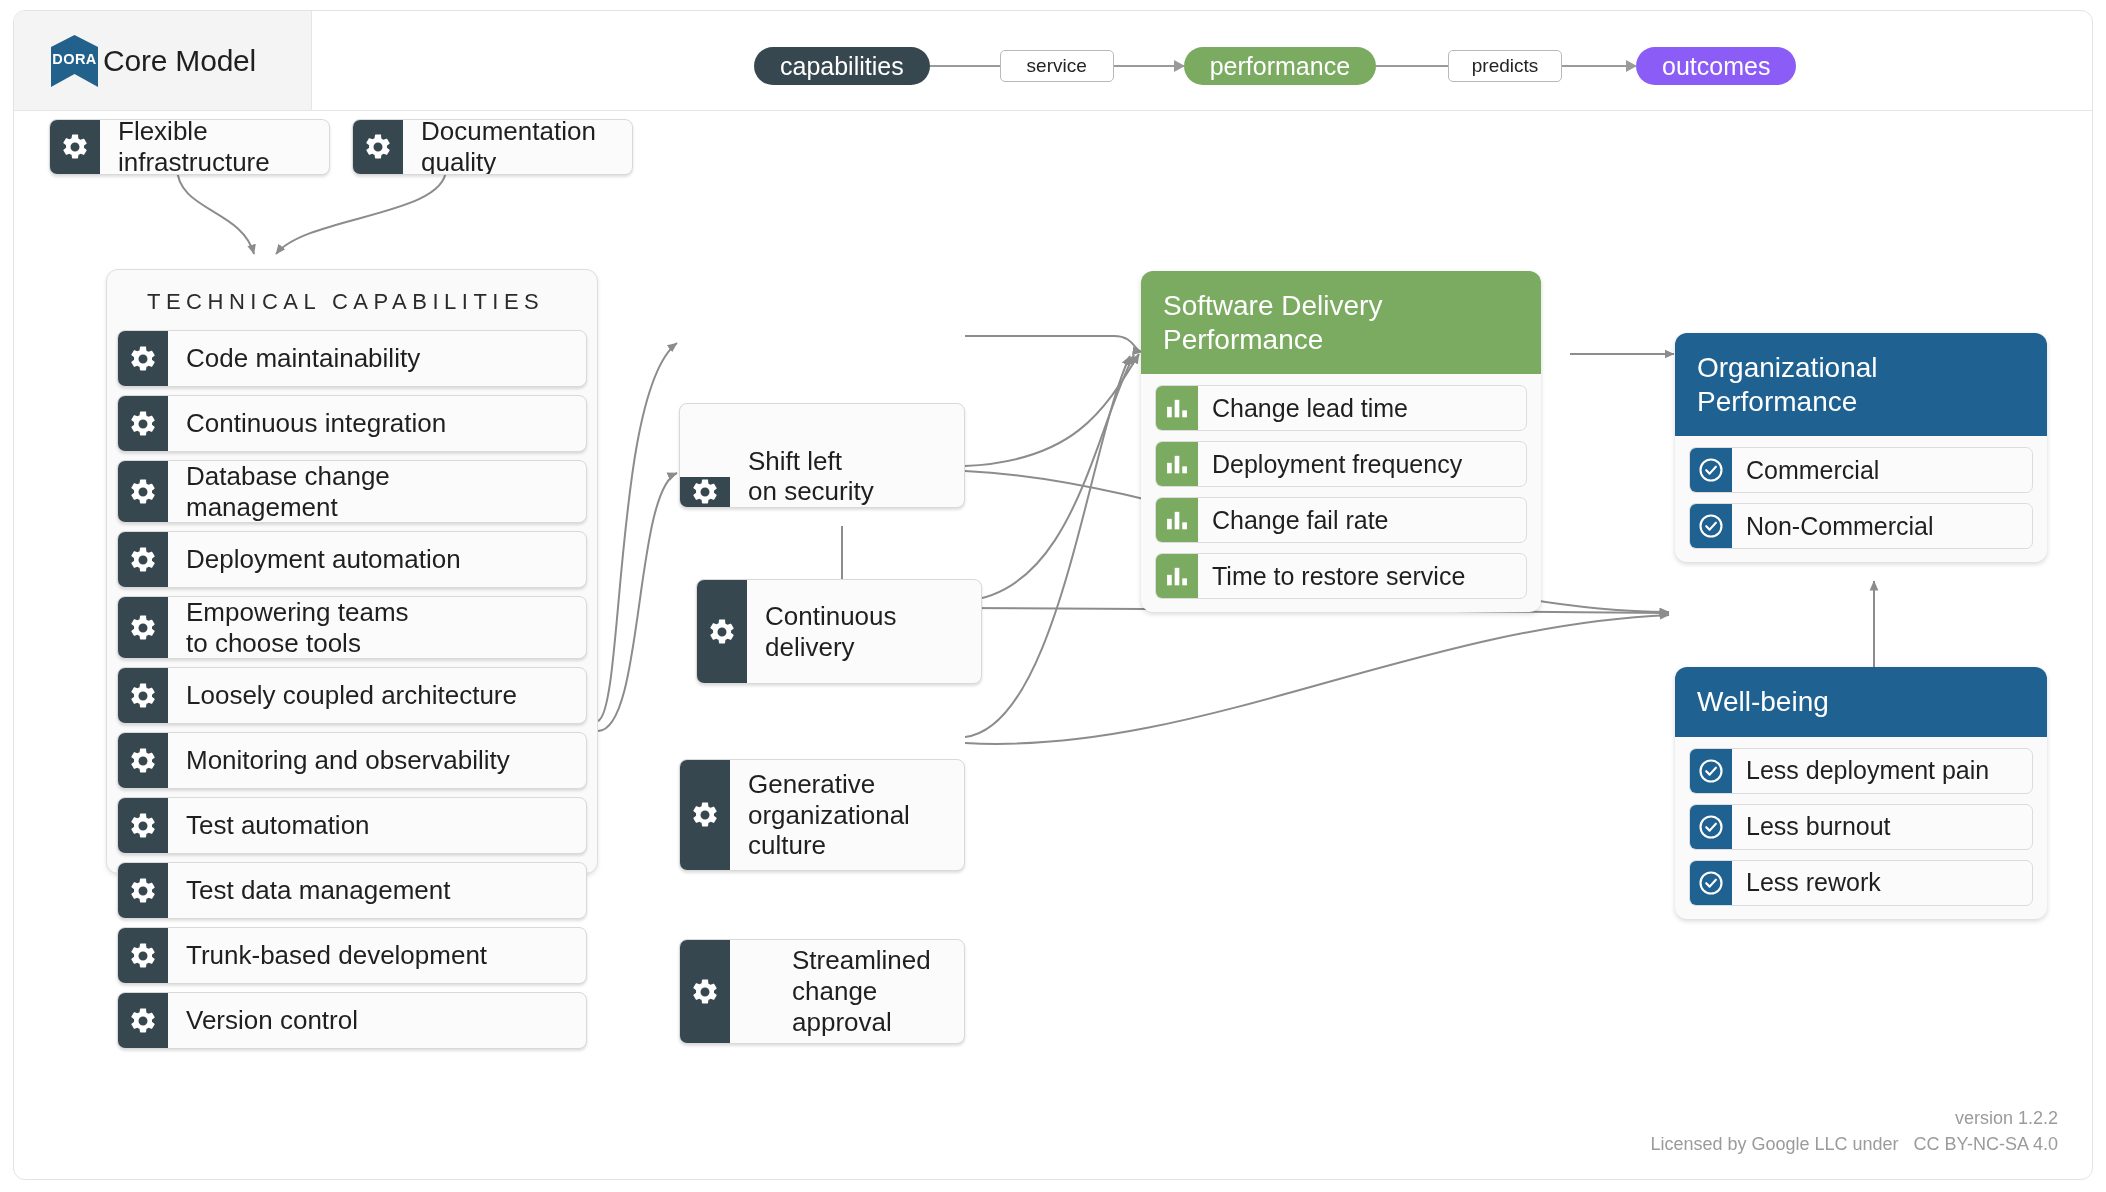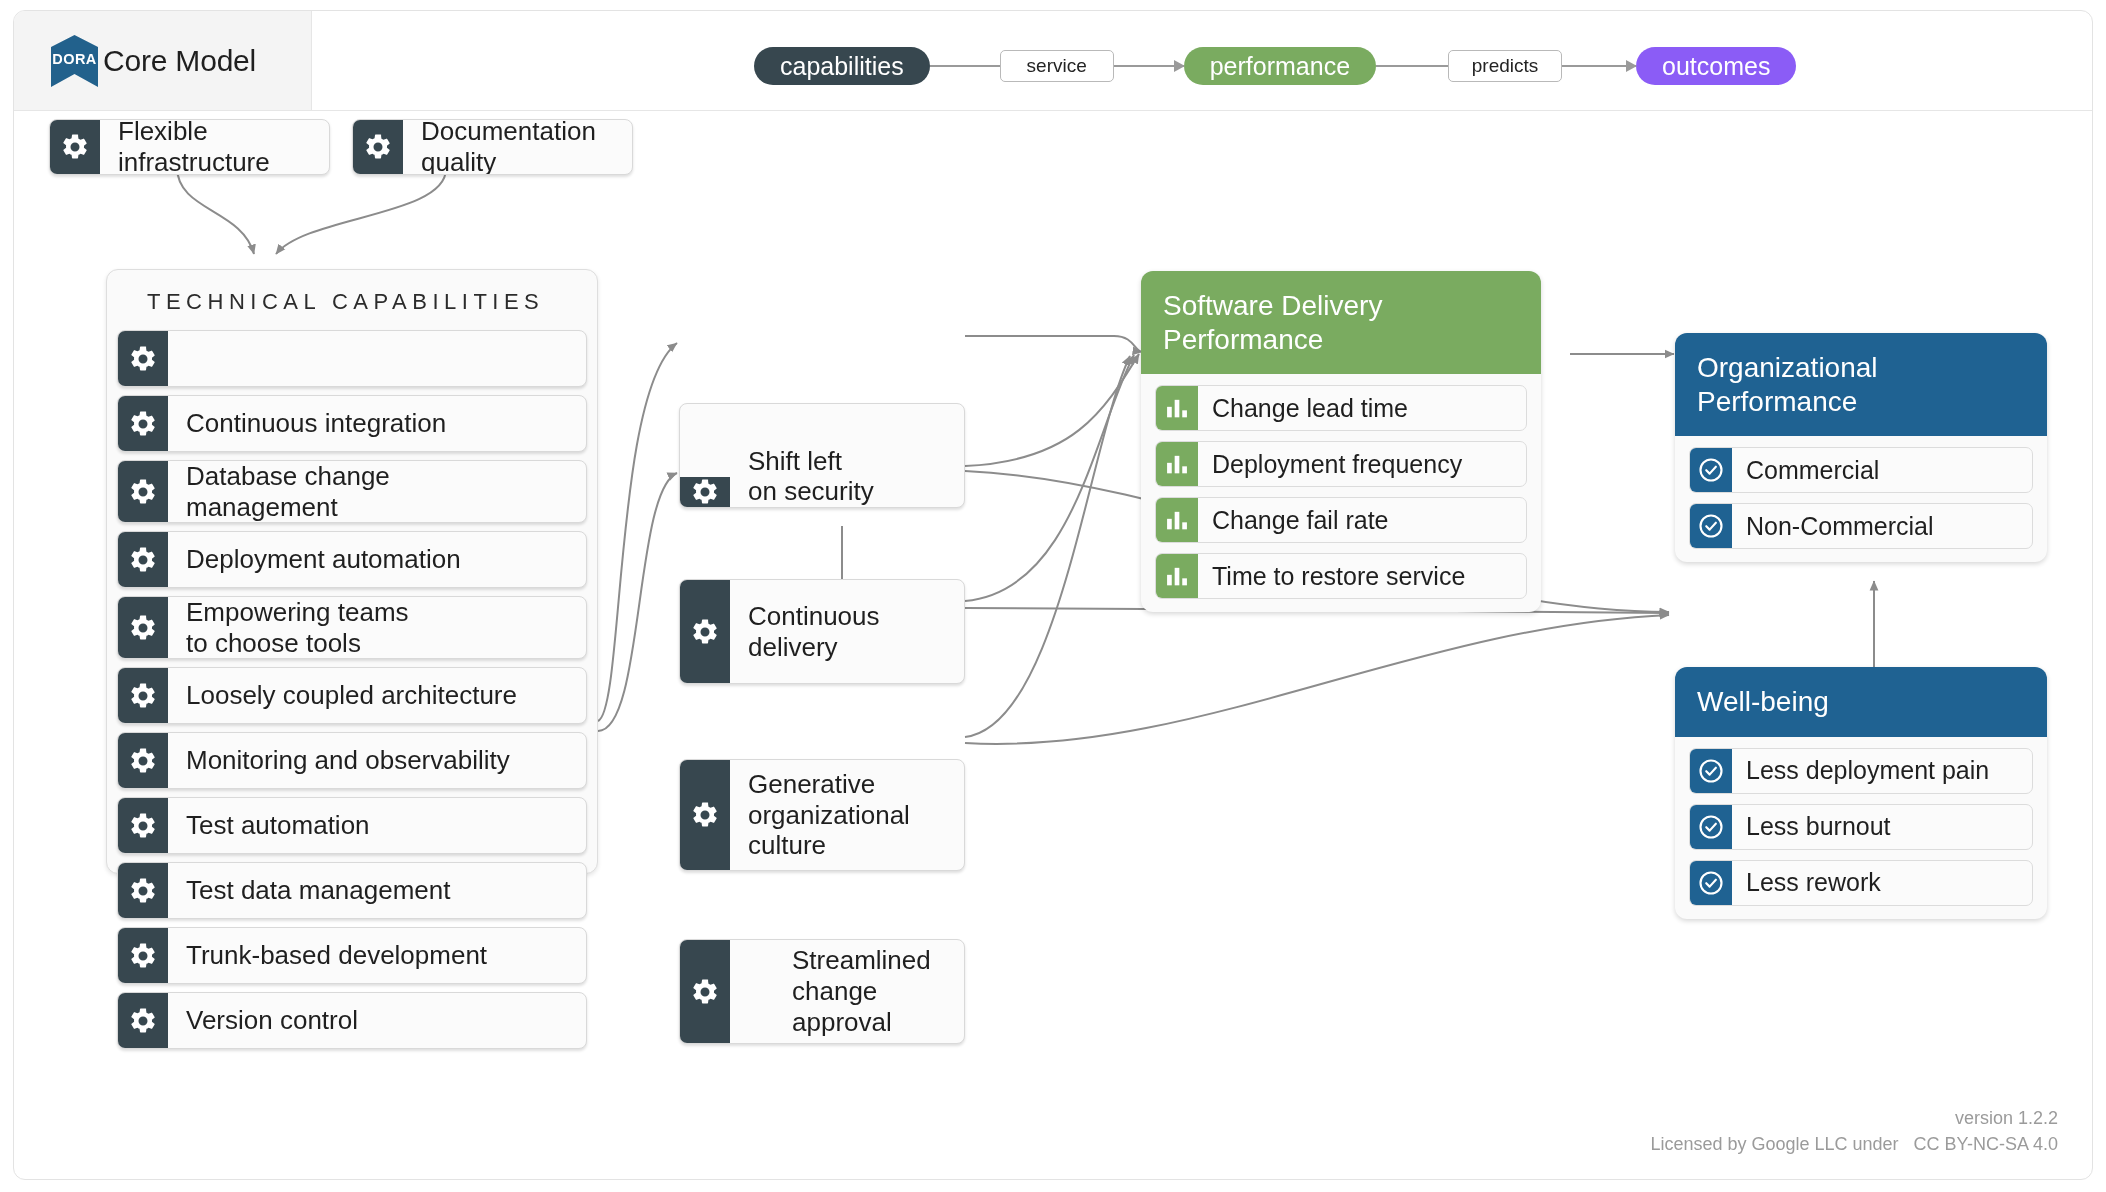--- a/index.html
+++ b/index.html
@@ -336,20 +336,21 @@
     <div class="tc-panel">
       <div class="tc-heading">TECHNICAL CAPABILITIES</div>
       <div class="tc-list">
 
         <div class="tc-item">
           <span class="swatch">
               <svg class="gear" viewBox="0 0 24 24">
                 <path fill="#ffffff" d="M19.14 12.94a7.4 7.4 0 0 0 .06-.94 7.4 7.4 0 0 0-.06-.94l2.03-1.58a.49.49 0 0 0 .12-.61l-1.92-3.32a.49.49 0 0 0-.59-.22l-2.39.96a7.03 7.03 0 0 0-1.62-.94l-.36-2.54A.48.48 0 0 0 13.93 2h-3.84a.48.48 0 0 0-.48.41l-.36 2.54c-.59.24-1.13.56-1.62.94l-2.39-.96a.49.49 0 0 0-.59.22L2.73 8.47a.49.49 0 0 0 .12.61l2.03 1.58a7.4 7.4 0 0 0 0 1.88l-2.03 1.58a.49.49 0 0 0-.12.61l1.92 3.32c.12.22.38.3.59.22l2.39-.96c.5.38 1.03.7 1.62.94l.36 2.54c.04.24.24.41.48.41h3.84c.24 0 .44-.17.48-.41l.36-2.54c.59-.24 1.12-.56 1.62-.94l2.39.96c.22.08.47 0 .59-.22l1.92-3.32a.49.49 0 0 0-.12-.61l-2.03-1.58ZM12 15.6A3.6 3.6 0 1 1 12 8.4a3.6 3.6 0 0 1 0 7.2Z"></path>
               </svg>
             </span>
+          <span class="node-label">Code maintainability</span>
         </div>
 
         <div class="tc-item">
           <span class="swatch">
               <svg class="gear" viewBox="0 0 24 24">
                 <path fill="#ffffff" d="M19.14 12.94a7.4 7.4 0 0 0 .06-.94 7.4 7.4 0 0 0-.06-.94l2.03-1.58a.49.49 0 0 0 .12-.61l-1.92-3.32a.49.49 0 0 0-.59-.22l-2.39.96a7.03 7.03 0 0 0-1.62-.94l-.36-2.54A.48.48 0 0 0 13.93 2h-3.84a.48.48 0 0 0-.48.41l-.36 2.54c-.59.24-1.13.56-1.62.94l-2.39-.96a.49.49 0 0 0-.59.22L2.73 8.47a.49.49 0 0 0 .12.61l2.03 1.58a7.4 7.4 0 0 0 0 1.88l-2.03 1.58a.49.49 0 0 0-.12.61l1.92 3.32c.12.22.38.3.59.22l2.39-.96c.5.38 1.03.7 1.62.94l.36 2.54c.04.24.24.41.48.41h3.84c.24 0 .44-.17.48-.41l.36-2.54c.59-.24 1.12-.56 1.62-.94l2.39.96c.22.08.47 0 .59-.22l1.92-3.32a.49.49 0 0 0-.12-.61l-2.03-1.58ZM12 15.6A3.6 3.6 0 1 1 12 8.4a3.6 3.6 0 0 1 0 7.2Z"></path>
               </svg>
             </span>
           <span class="node-label">Continuous integration</span>
         </div>
@@ -443,21 +444,21 @@
     <div class="node" style="left:665px; top:392px; width:286px; height:105px;align-items:flex-end;">
       <span class="swatch">
           <svg class="gear" viewBox="0 0 24 24">
             <path fill="#ffffff" d="M19.14 12.94a7.4 7.4 0 0 0 .06-.94 7.4 7.4 0 0 0-.06-.94l2.03-1.58a.49.49 0 0 0 .12-.61l-1.92-3.32a.49.49 0 0 0-.59-.22l-2.39.96a7.03 7.03 0 0 0-1.62-.94l-.36-2.54A.48.48 0 0 0 13.93 2h-3.84a.48.48 0 0 0-.48.41l-.36 2.54c-.59.24-1.13.56-1.62.94l-2.39-.96a.49.49 0 0 0-.59.22L2.73 8.47a.49.49 0 0 0 .12.61l2.03 1.58a7.4 7.4 0 0 0 0 1.88l-2.03 1.58a.49.49 0 0 0-.12.61l1.92 3.32c.12.22.38.3.59.22l2.39-.96c.5.38 1.03.7 1.62.94l.36 2.54c.04.24.24.41.48.41h3.84c.24 0 .44-.17.48-.41l.36-2.54c.59-.24 1.12-.56 1.62-.94l2.39.96c.22.08.47 0 .59-.22l1.92-3.32a.49.49 0 0 0-.12-.61l-2.03-1.58ZM12 15.6A3.6 3.6 0 1 1 12 8.4a3.6 3.6 0 0 1 0 7.2Z"></path>
           </svg>
         </span>
       <span class="node-label">Shift left
 on security</span>
     </div>
 
-    <div class="node" style="left:665px; top:568px; width:286px; height:105px;justify-content:space-between;">
+    <div class="node" style="left:682px; top:568px; width:286px; height:105px;justify-content:space-between;">
       <span class="swatch">
           <svg class="gear" viewBox="0 0 24 24">
             <path fill="#ffffff" d="M19.14 12.94a7.4 7.4 0 0 0 .06-.94 7.4 7.4 0 0 0-.06-.94l2.03-1.58a.49.49 0 0 0 .12-.61l-1.92-3.32a.49.49 0 0 0-.59-.22l-2.39.96a7.03 7.03 0 0 0-1.62-.94l-.36-2.54A.48.48 0 0 0 13.93 2h-3.84a.48.48 0 0 0-.48.41l-.36 2.54c-.59.24-1.13.56-1.62.94l-2.39-.96a.49.49 0 0 0-.59.22L2.73 8.47a.49.49 0 0 0 .12.61l2.03 1.58a7.4 7.4 0 0 0 0 1.88l-2.03 1.58a.49.49 0 0 0-.12.61l1.92 3.32c.12.22.38.3.59.22l2.39-.96c.5.38 1.03.7 1.62.94l.36 2.54c.04.24.24.41.48.41h3.84c.24 0 .44-.17.48-.41l.36-2.54c.59-.24 1.12-.56 1.62-.94l2.39.96c.22.08.47 0 .59-.22l1.92-3.32a.49.49 0 0 0-.12-.61l-2.03-1.58ZM12 15.6A3.6 3.6 0 1 1 12 8.4a3.6 3.6 0 0 1 0 7.2Z"></path>
           </svg>
         </span>
       <span class="node-label">Continuous
 delivery</span>
     </div>
 
     <div class="node" style="left:665px; top:748px; width:286px; height:112px;">

